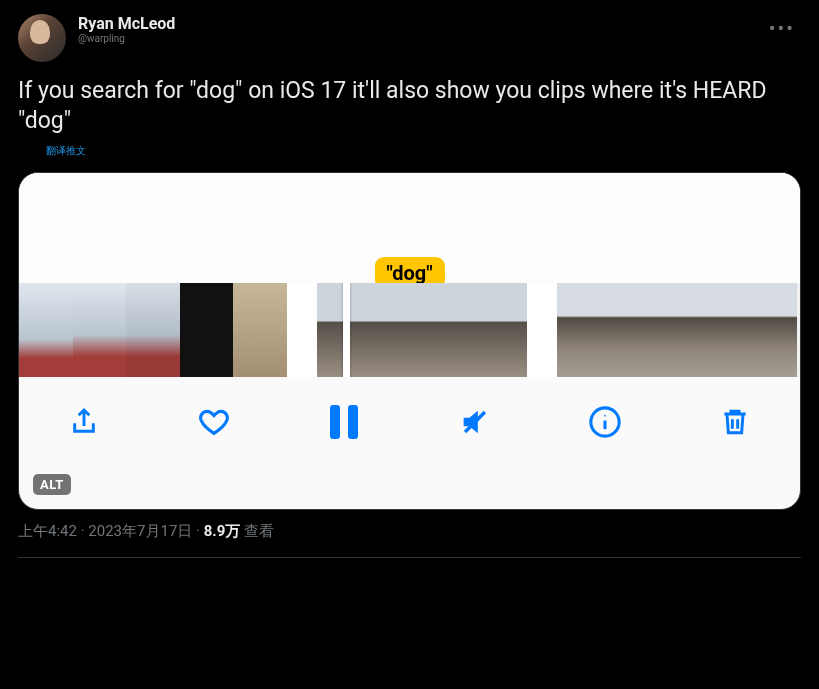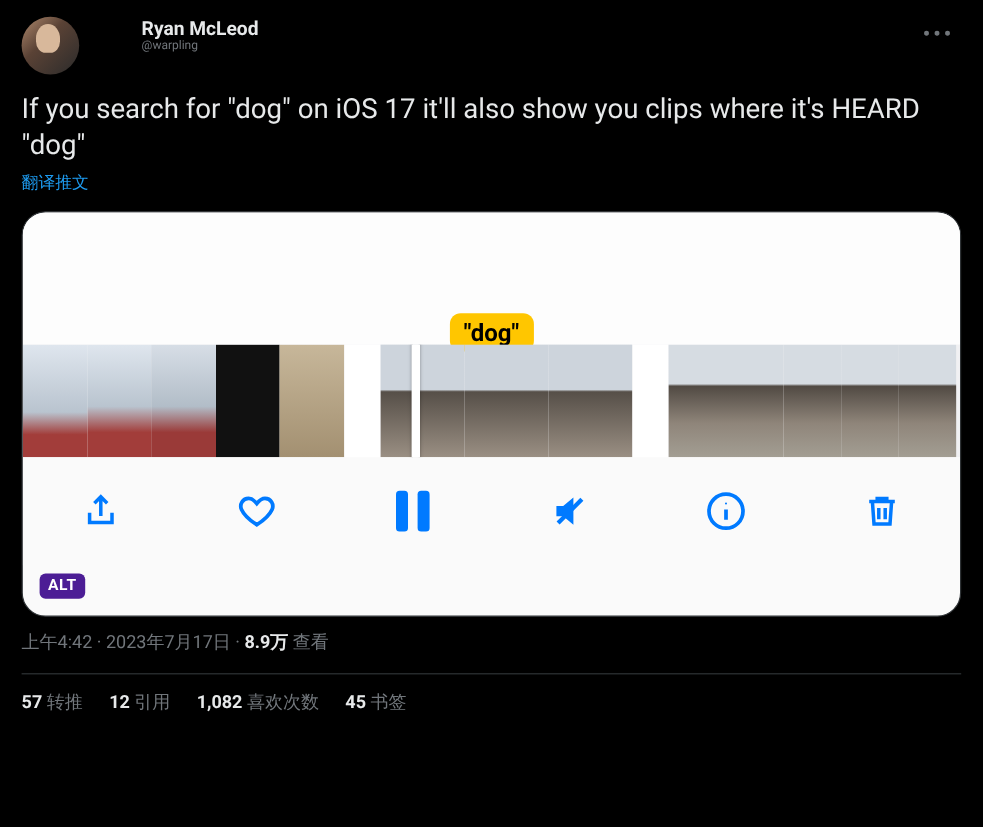--- a/index.html
+++ b/index.html
@@ -29,21 +29,21 @@
     position: relative;
   }
   .avatar::after {
     content: "";
     position: absolute;
     top: 6px; left: 12px;
     width: 20px; height: 24px;
     background: #d8b89b;
     border-radius: 50% 50% 40% 40%;
   }
-  .names { flex: 1; margin-left: 40px; }
+  .names { flex: 1; }
   .display-name {
     font-weight: 700;
     font-size: 16px;
     color: #e7e9ea;
   }
   .handle {
     font-size: 10px;
     color: #71767b;
   }
   .more-menu {
@@ -55,22 +55,23 @@
   }
   .body-text {
     margin-top: 14px;
     font-size: 23px;
     line-height: 1.3;
     color: #e7e9ea;
   }
   .translate-link {
     margin-top: 8px;
     color: #1d9bf0;
-    font-size: 14px;
+    font-size: 10px;
     cursor: pointer;
+    margin-left: 28px;
   }
   .media-card {
     margin-top: 14px;
     border: 1px solid #2f3336;
     border-radius: 20px;
     overflow: hidden;
     background: #fafafa;
     position: relative;
     height: 338px;
   }
@@ -153,21 +154,21 @@
   .pause-bars { display: flex; gap: 8px; }
   .pause-bars span {
     width: 10px; height: 34px;
     background: #007aff;
     border-radius: 3px;
   }
   .alt-badge {
     position: absolute;
     bottom: 14px;
     left: 14px;
-    background: #4c1d95;
+    background: #737373;
     color: #fff;
     font-weight: 700;
     font-size: 13px;
     padding: 3px 7px;
     border-radius: 5px;
     letter-spacing: 0.5px;
   }
   .meta-line {
     margin-top: 12px;
     font-size: 15px;
@@ -270,19 +271,13 @@
     </div>
     <div class="alt-badge">ALT</div>
   </div>
 
   <div class="meta-line">
     <span>上午4:42</span><span> · </span><span>2023年7月17日</span><span> · </span><span class="views-count">8.9万</span><span> 查看</span>
   </div>
 
   <div class="divider"></div>
 
-  <div class="stats">
-    <div><span class="num">57</span><span> 转推</span></div>
-    <div><span class="num">12</span><span> 引用</span></div>
-    <div><span class="num">1,082</span><span> 喜欢次数</span></div>
-    <div><span class="num">45</span><span> 书签</span></div>
-  </div>
 </div>
 
 </body></html>

